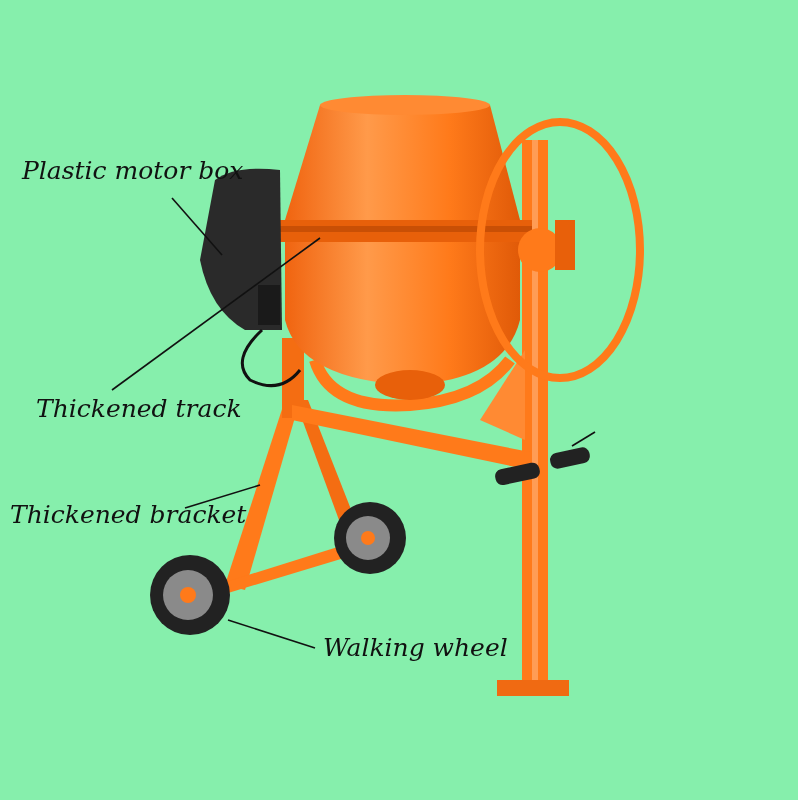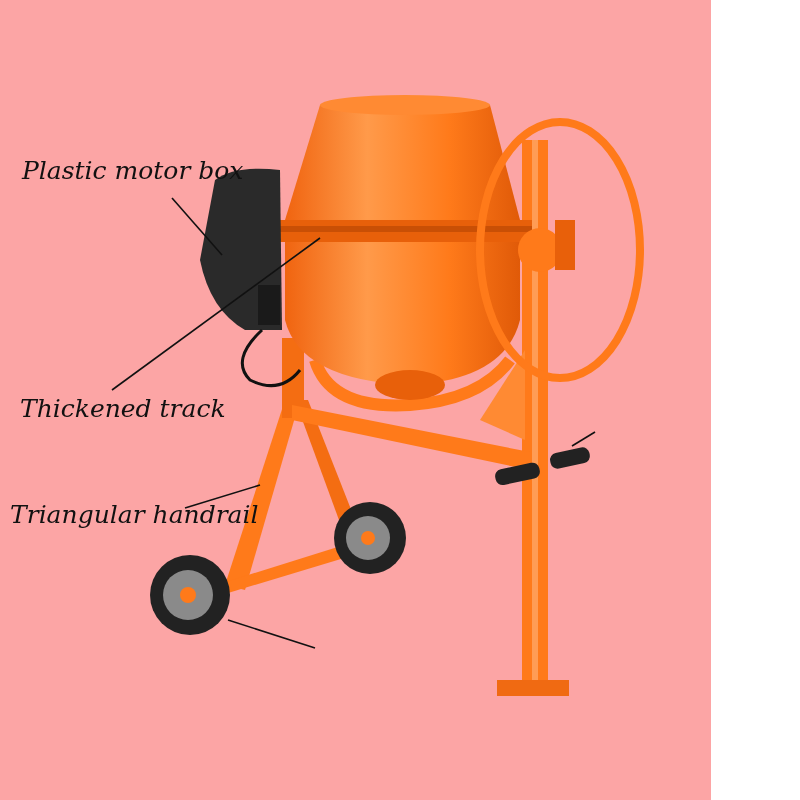--- a/index.html
+++ b/index.html
@@ -1,16 +1,16 @@
 <!DOCTYPE html>
 <html><head>
 <meta charset="utf-8">
 <style>
   html, body { margin:0; padding:0; background:#ffffff; }
-  #stage { position:relative; width:711px; height:800px; overflow:hidden; background:#fca5a5; }
+  #stage { position:relative; width:798px; height:800px; overflow:hidden; background:#86efac; }
   svg.art { position:absolute; left:0; top:0; }
   .label {
     position:absolute;
     font-family: "DejaVu Serif", "Liberation Serif", serif;
     font-style: italic;
     font-size: 25px;
     color:#111111;
     white-space:nowrap;
     line-height:1;
   }
@@ -86,15 +86,16 @@
     <g stroke="#111" stroke-width="1.6">
       <line x1="172" y1="198" x2="222" y2="255"></line>
       <line x1="112" y1="390" x2="320" y2="238"></line>
       <line x1="185" y1="508" x2="260" y2="485"></line>
       <line x1="595" y1="432" x2="572" y2="446"></line>
       <line x1="315" y1="648" x2="228" y2="620"></line>
     </g>
   </svg>
 
   <div class="label" style="left:22px;top:158px;">Plastic motor box</div>
-  <div class="label" style="left:20px;top:396px;">Thickened track</div>
-  <div class="label" style="left:10px;top:502px;">Triangular handrail</div>
+  <div class="label" style="left:36px;top:396px;">Thickened track</div>
+  <div class="label" style="left:10px;top:502px;">Thickened bracket</div>
+  <div class="label" style="left:323px;top:635px;">Walking wheel</div>
 </div>
 
 </body></html>

